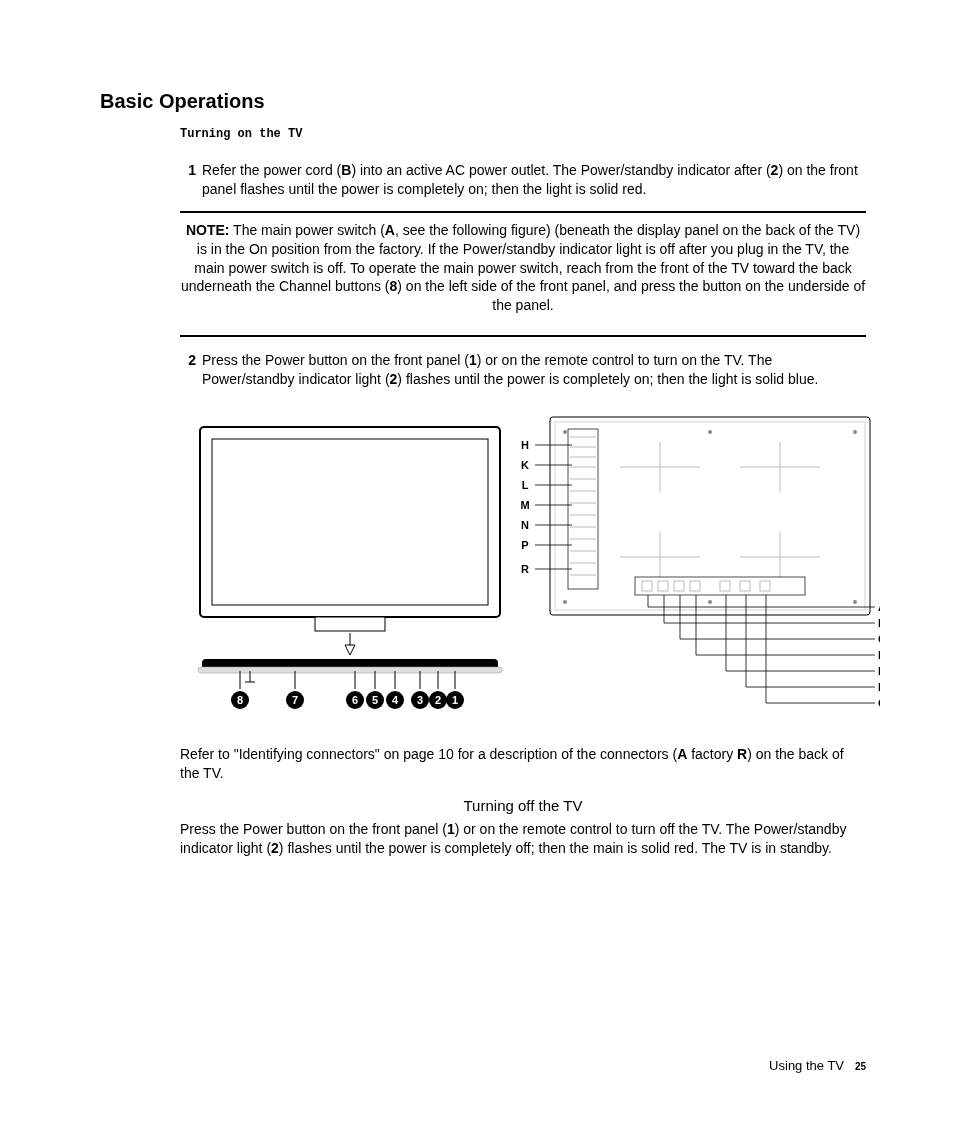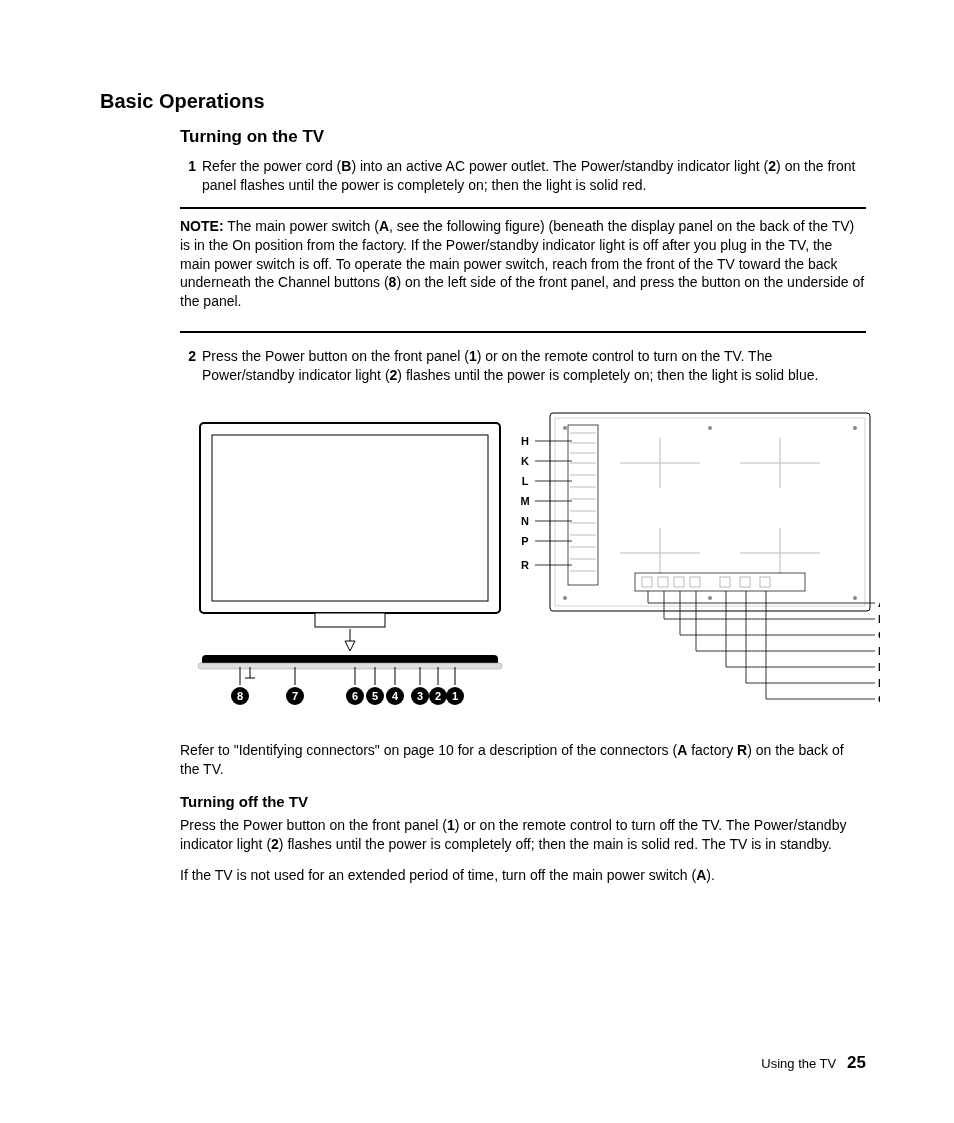--- a/index.html
+++ b/index.html
@@ -16,28 +16,30 @@
     position: relative;
     box-sizing: border-box;
     padding: 90px 80px 60px 100px;
   }
   h1 {
     font-size: 20px;
     font-weight: bold;
     margin: 0 0 14px 0;
   }
   h2 {
-    font-size: 17px;
+    font-size: 12px;
     font-weight: bold;
-    margin: 0 0 10px 80px;
+    margin: 0 0 20px 80px;
+    font-family: Liberation Mono, monospace;
   }
   h3 {
     font-size: 15px;
-    font-weight: bold;
+    font-weight: normal;
     margin: 14px 0 6px 80px;
+    text-align: center;
   }
   .step {
     display: flex;
     margin: 0 0 8px 80px;
     line-height: 1.35;
   }
   .step-num {
     font-weight: bold;
     width: 16px;
     flex-shrink: 0;
@@ -47,49 +49,50 @@
   .para {
     margin: 0 0 12px 80px;
     line-height: 1.35;
   }
   .note-box {
     border-top: 2px solid #000;
     border-bottom: 2px solid #000;
     margin: 12px 0 14px 80px;
     padding: 8px 0;
     line-height: 1.35;
+    text-align: center;
   }
   .bold { font-weight: bold; }
   .diagram {
     margin: 18px 0 18px 80px;
     height: 320px;
     position: relative;
   }
   .footer {
     position: absolute;
     bottom: 50px;
     right: 80px;
     font-size: 13px;
   }
-  .footer .pg { font-weight: bold; font-size: 17px; }
+  .footer .pg { font-weight: bold; font-size: 10px; }
   svg text { font-family: Arial, Helvetica, sans-serif; }
 </style>
 </head>
 <body>
 
 <div class="page">
 
   <h1>Basic Operations</h1>
 
   <h2>Turning on the TV</h2>
 
   <div class="step">
     <div class="step-num">1</div>
     <div>
-      <span>Refer the power cord (</span><span class="bold">B</span><span>) into an active AC power outlet. The Power/standby indicator light (</span><span class="bold">2</span><span>) on the front panel flashes until the power is completely on; then the light is solid red.</span>
+      <span>Refer the power cord (</span><span class="bold">B</span><span>) into an active AC power outlet. The Power/standby indicator after (</span><span class="bold">2</span><span>) on the front panel flashes until the power is completely on; then the light is solid red.</span>
     </div>
   </div>
 
   <div class="note-box">
     <div>
       <span class="bold">NOTE:</span><span> The main power switch (</span><span class="bold">A</span><span>, see the following figure) (beneath the display panel on the back of the TV) is in the On position from the factory. If the Power/standby indicator light is off after you plug in the TV, the main power switch is off. To operate the main power switch, reach from the front of the TV toward the back underneath the Channel buttons (</span><span class="bold">8</span><span>) on the left side of the front panel, and press the button on the underside of the panel.</span>
     </div>
     <div style="height:12px"></div>
   </div>
 
@@ -232,21 +235,18 @@
   <div class="para">
     <span>Refer to "Identifying connectors" on page 10 for a description of the connectors (</span><span class="bold">A</span><span> factory </span><span class="bold">R</span><span>) on the back of the TV.</span>
   </div>
 
   <h3>Turning off the TV</h3>
 
   <div class="para">
     <span>Press the Power button on the front panel (</span><span class="bold">1</span><span>) or on the remote control to turn off the TV. The Power/standby indicator light (</span><span class="bold">2</span><span>) flashes until the power is completely off; then the main is solid red. The TV is in standby.</span>
   </div>
 
-  <div class="para">
-    <span>If the TV is not used for an extended period of time, turn off the main power switch (</span><span class="bold">A</span><span>).</span>
-  </div>
 
   <div class="footer">
     <span>Using the TV</span>&nbsp;&nbsp;&nbsp;<span class="pg">25</span>
   </div>
 
 </div>
 
 </body></html>

